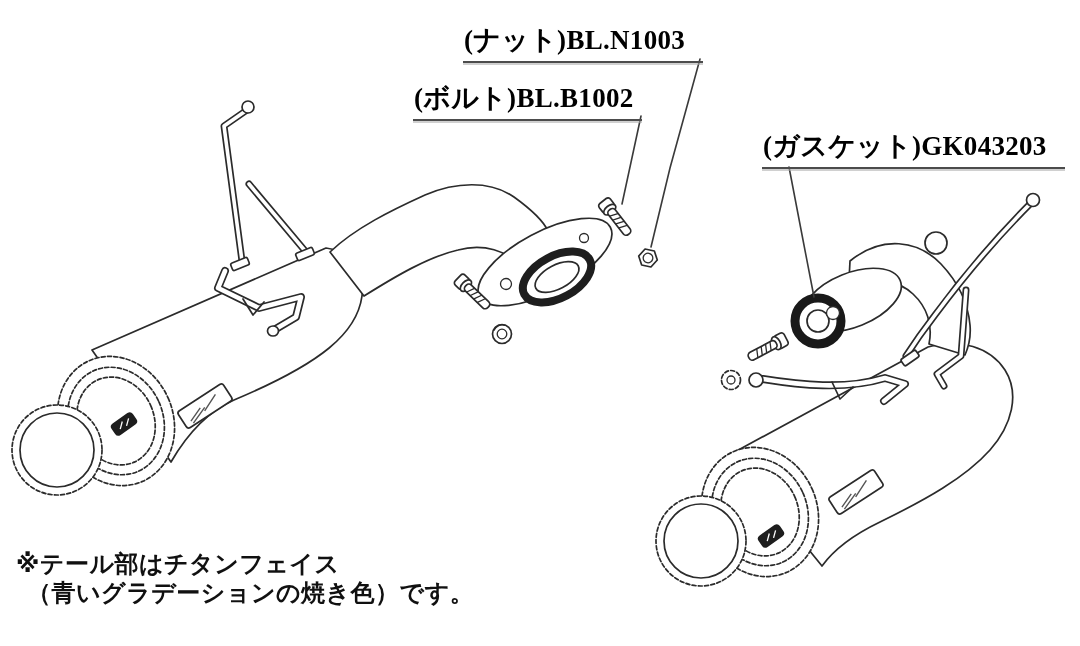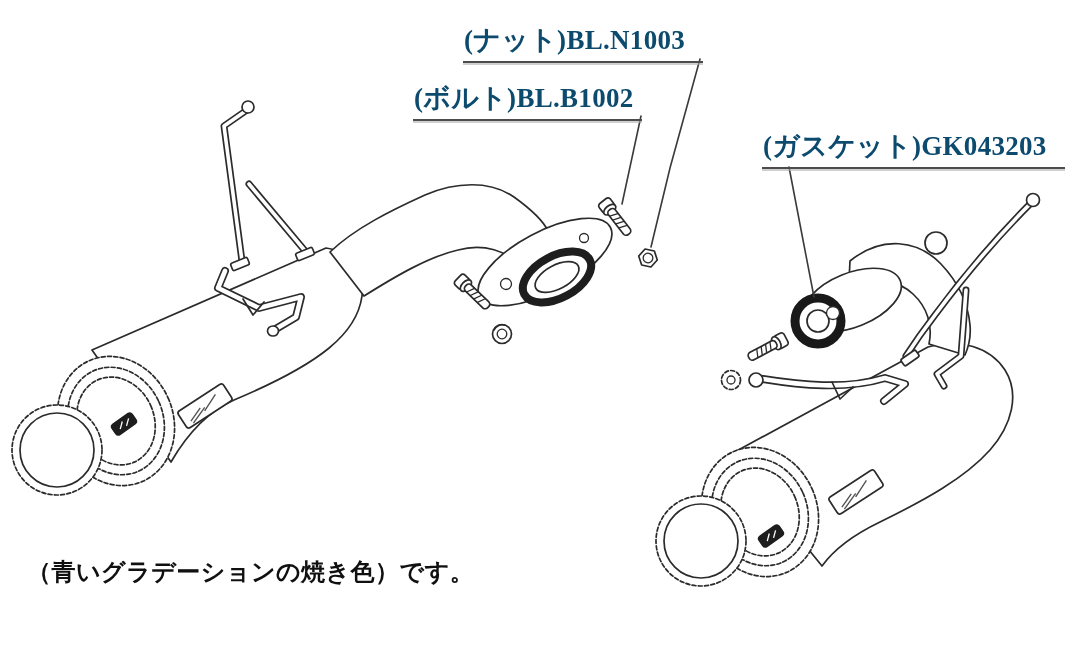--- a/index.html
+++ b/index.html
@@ -13,36 +13,36 @@
   .sf{stroke:#2b2b2b;stroke-width:1.7;fill:#ffffff;stroke-linejoin:round;stroke-linecap:round;}
   .thin{stroke-width:1.3;}
   .tex{stroke-dasharray:4 2.3;}
   .rodO{stroke:#2b2b2b;stroke-width:8;fill:none;stroke-linecap:round;stroke-linejoin:round;}
   .rodI{stroke:#ffffff;stroke-width:4.6;fill:none;stroke-linecap:round;stroke-linejoin:round;}
   .rodO2{stroke:#2b2b2b;stroke-width:7;fill:none;stroke-linecap:round;stroke-linejoin:round;}
   .rodI2{stroke:#ffffff;stroke-width:3.6;fill:none;stroke-linecap:round;stroke-linejoin:round;}
   .lead{stroke:#3a3a3a;stroke-width:1.6;fill:none;stroke-linecap:round;}
   
   .part-label{
-    position:absolute;white-space:nowrap;color:#0c4a6e;
+    position:absolute;white-space:nowrap;color:#000000;
     font:700 27px "Liberation Serif","DejaVu Serif",serif;
     padding:0 3px 3px 1px;border-bottom:2.5px solid #4c4c4c;
     box-shadow:0 2px 0 rgba(170,170,170,.55);
     letter-spacing:.3px;
   }
   #lbl-nut{left:463px;top:22px;min-width:236px;}
   #lbl-bolt{left:413px;top:80px;min-width:225px;}
   #lbl-gasket{left:762px;top:128px;min-width:299px;}
   
   .note{
     position:absolute;left:16px;top:550px;color:#101010;
     font:700 24px "DejaVu Sans","Liberation Sans",sans-serif;
     line-height:29px;letter-spacing:.5px;white-space:nowrap;
   }
-  .note .indent{margin-left:11px;margin-top:8px;}
+  .note .indent{margin-left:11px;}
 </style>
 </head>
 <body>
 
 <div class="stage">
 
   <svg width="1080" height="646" viewBox="0 0 1080 646">
     <defs>
       <g id="bolt">
         <rect x="0" y="-7" width="11" height="14" rx="3" class="sf"></rect>
@@ -170,16 +170,17 @@
       <path d="M 641,116 L 622,204" class="lead"></path>
       <path d="M 789,167 L 803,240 L 814,297" class="lead"></path>
     </g>
   </svg>
 
   <div class="part-label" id="lbl-nut">(ナット)BL.N1003</div>
   <div class="part-label" id="lbl-bolt">(ボルト)BL.B1002</div>
   <div class="part-label" id="lbl-gasket">(ガスケット)GK043203</div>
 
   <div class="note">
+    <div>※テール部はチタンフェイス</div>
     <div class="indent">（青いグラデーションの焼き色）です。</div>
   </div>
 
 </div>
 
 </body></html>

